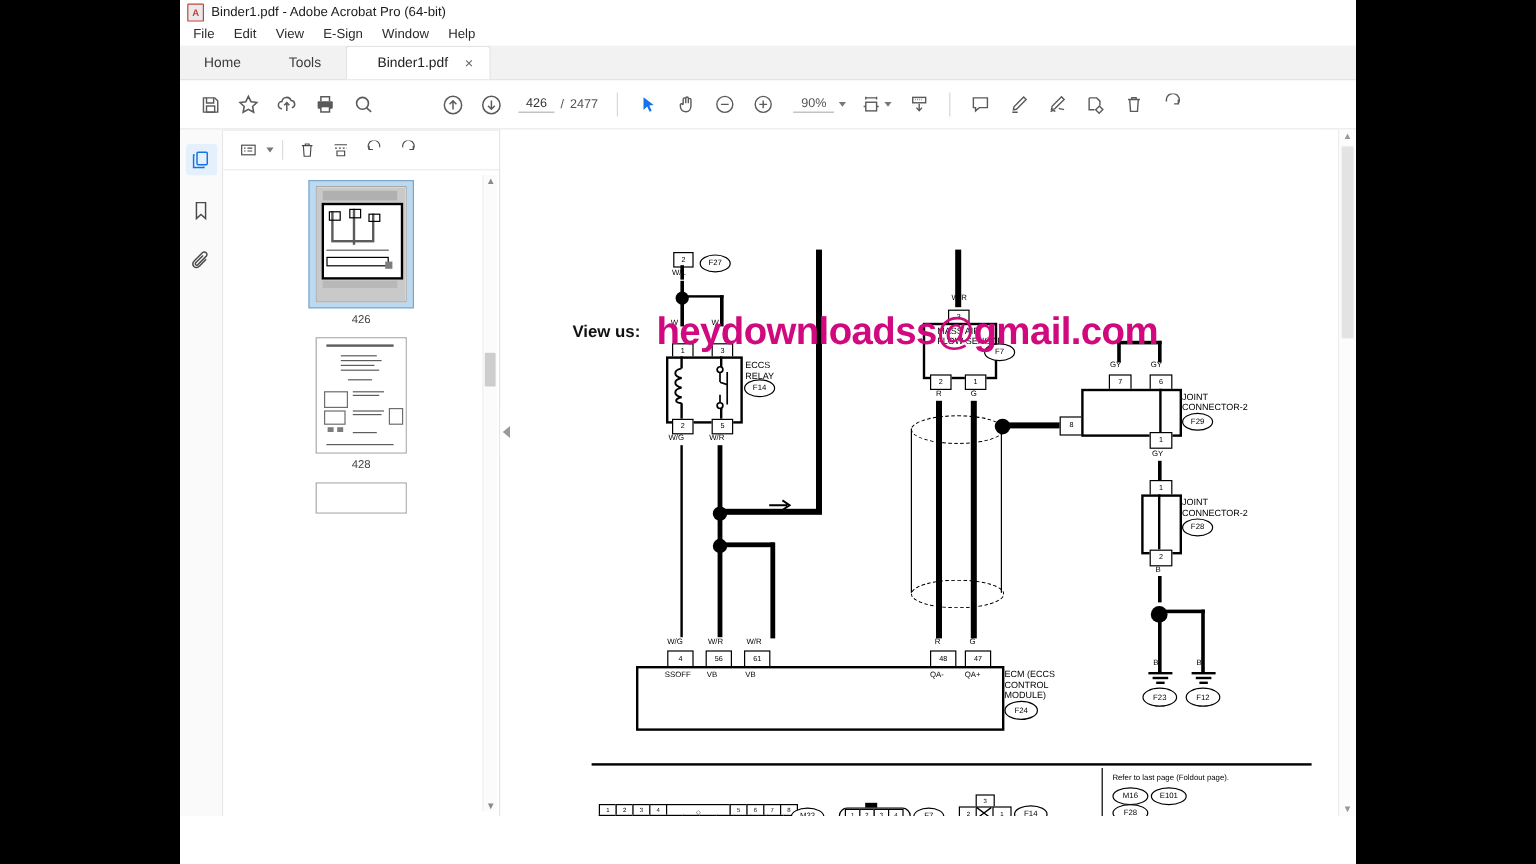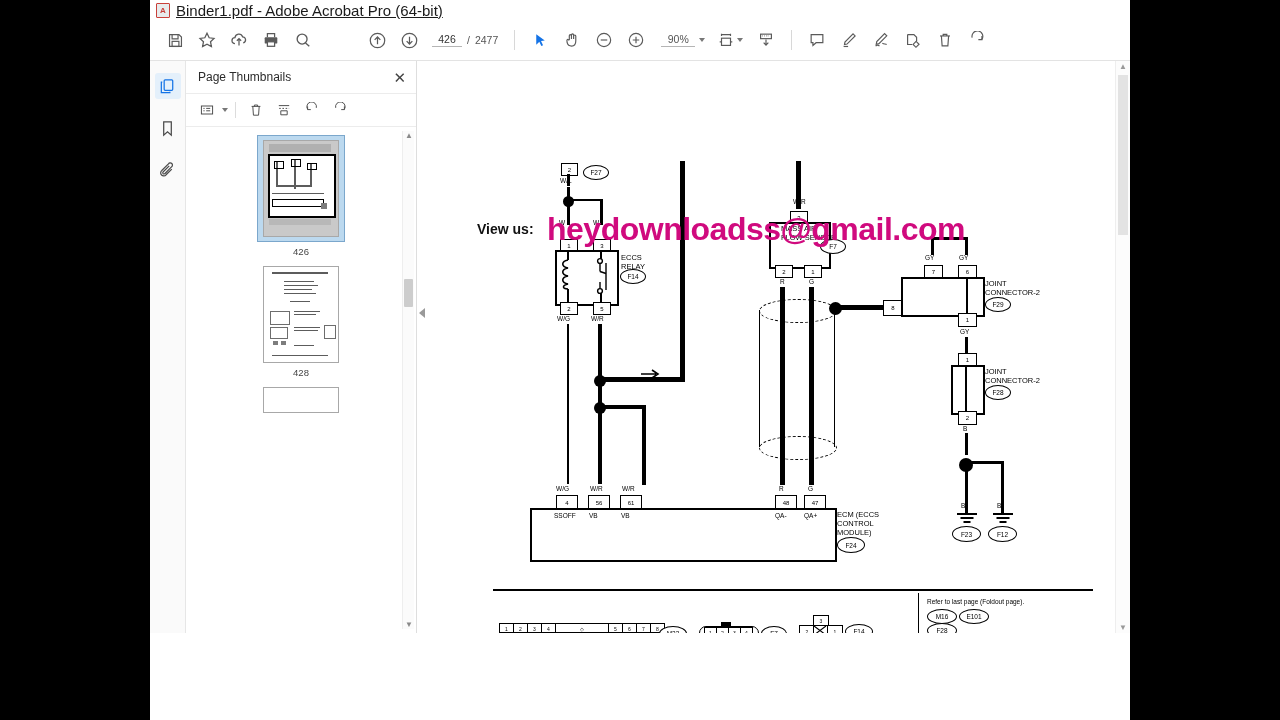--- a/index.html
+++ b/index.html
@@ -5,21 +5,21 @@
   html,body{margin:0;padding:0;background:#000;}
   body{width:1280px;height:720px;overflow:hidden;font-family:"Liberation Sans",sans-serif;}
   .app{position:absolute;left:150px;top:0;width:980px;height:720px;background:#fff;overflow:hidden;}
   .lbar{position:absolute;left:0;top:0;width:150px;height:720px;background:#000;}
   .rbar{position:absolute;left:1130px;top:0;width:150px;height:720px;background:#000;}
 
   
   .titlebar{height:20px;display:flex;align-items:center;padding:0 6px;background:#fff;}
   .acro-ico{width:12px;height:13px;background:#e8ebec;border:1px solid #c9403a;border-radius:1px;
             display:flex;align-items:center;justify-content:center;font-size:8px;color:#c9403a;font-weight:bold;margin-right:6px;}
-  .title-txt{font-size:15px;color:#1b1b1b;text-decoration:underline;}
+  .title-txt{font-size:11px;color:#1b1b1b;}
 
   
   .menubar{height:18px;display:flex;align-items:center;padding:0 4px;gap:2px;background:#fff;}
   .menubar span{font-size:11px;color:#2b2b2b;padding:1px 7px;}
 
   
   .tabstrip{height:28px;background:#f2f2f2;display:flex;align-items:flex-end;border-bottom:1px solid #e0e0e0;}
   .tab{height:26px;display:flex;align-items:center;padding:0 20px;font-size:11.5px;color:#3a3a3a;position:relative;}
   .tab.doc{background:#fff;border-top:1px solid #dcdcdc;border-left:1px solid #dcdcdc;border-right:1px solid #dcdcdc;
            border-radius:3px 3px 0 0;padding:0 14px 0 26px;height:27px;color:#222;}
@@ -106,21 +106,37 @@
 <div class="lbar"></div>
 <div class="rbar"></div>
 
 <div class="app">
 
   <div class="titlebar">
     <div class="acro-ico">A</div>
     <div class="title-txt">Binder1.pdf - Adobe Acrobat Pro (64-bit)</div>
   </div>
 
-
+  <div class="menubar">
+    <span>File</span>
+    <span>Edit</span>
+    <span>View</span>
+    <span>E-Sign</span>
+    <span>Window</span>
+    <span>Help</span>
+  </div>
+
+  <div class="tabstrip">
+    <div class="tab">Home</div>
+    <div class="tab">Tools</div>
+    <div class="tab doc">
+      <span>Binder1.pdf</span>
+      <span class="tab-close">×</span>
+    </div>
+  </div>
 
   <div class="toolbar">
     <div class="tb">
       <svg width="17" height="17" viewBox="0 0 20 20" fill="none" stroke="#5a5a5a" stroke-width="1.4">
         <path d="M3 3h11l3 3v11H3z"></path>
           <path d="M6 3v5h7V3"></path>
           <rect x="6" y="11" width="8" height="6"></rect>
       </svg>
     </div>
     <div class="tb">
@@ -272,24 +288,20 @@
         </svg>
       </div>
       <div class="rail-ico">
         <svg width="19" height="19" viewBox="0 0 20 20" fill="none" stroke="#4a4a4a" stroke-width="1.3">
           <path d="M14.5 8.5l-6 6a3.2 3.2 0 11-4.5-4.5l7-7a2.3 2.3 0 113.2 3.2l-6.8 6.9a1.3 1.3 0 11-1.8-1.8l6.2-6.2"></path>
         </svg>
       </div>
     </div>
 
     <div class="panel">
-      <div class="panel-head">
-        <div class="panel-title">Page Thumbnails</div>
-        <div class="panel-x">✕</div>
-      </div>
       <div class="panel-tools">
         <div class="pt">
           <svg width="16" height="16" viewBox="0 0 20 20" fill="none" stroke="#4a4a4a" stroke-width="1.2">
             <rect x="3" y="5" width="14" height="10"></rect>
               <path d="M5.5 8h1.5M5.5 11h1.5M9 8h5M9 11h5"></path>
           </svg>
         </div>
         <span class="caret"></span>
         <div class="pt-sep"></div>
         <div class="pt">

